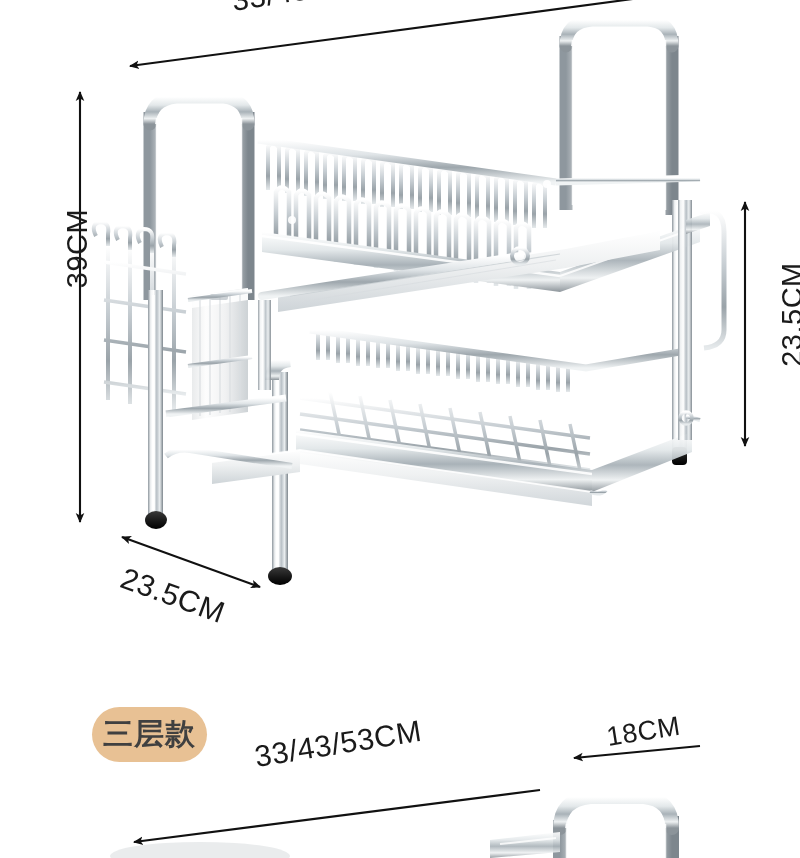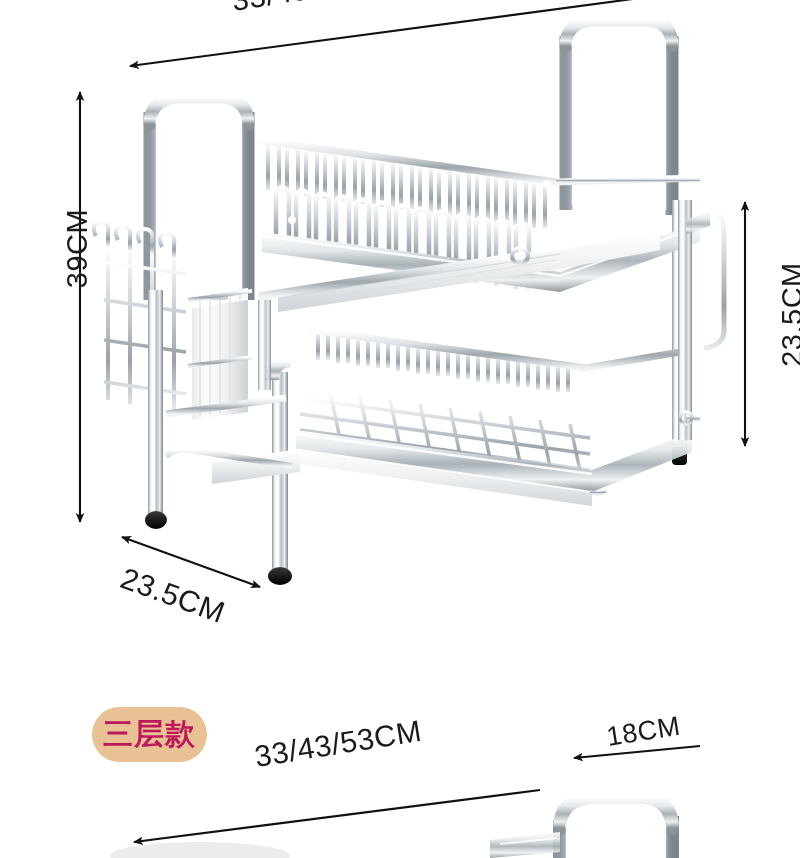--- a/index.html
+++ b/index.html
@@ -352,19 +352,19 @@
   </svg>
 
   <div class="dim-text" id="label-width-top">33/43/53CM</div>
 
   <div class="dim-text" id="label-height-left">39CM</div>
 
   <div class="dim-text" id="label-tier-right">23.5CM</div>
 
   <div class="dim-text" id="label-depth-bottom">23.5CM</div>
 
-  <div id="badge-three-tier" style="background: rgb(232, 193, 148); color: #be185d;">三层款</div>
+  <div id="badge-three-tier" style="background: rgb(232, 193, 148); color: #404040;">三层款</div>
 
   <div class="dim-text" id="label-width-bottom2">33/43/53CM</div>
 
   <div class="dim-text" id="label-depth-bottom2">18CM</div>
 
 </div>
 
 </body></html>

